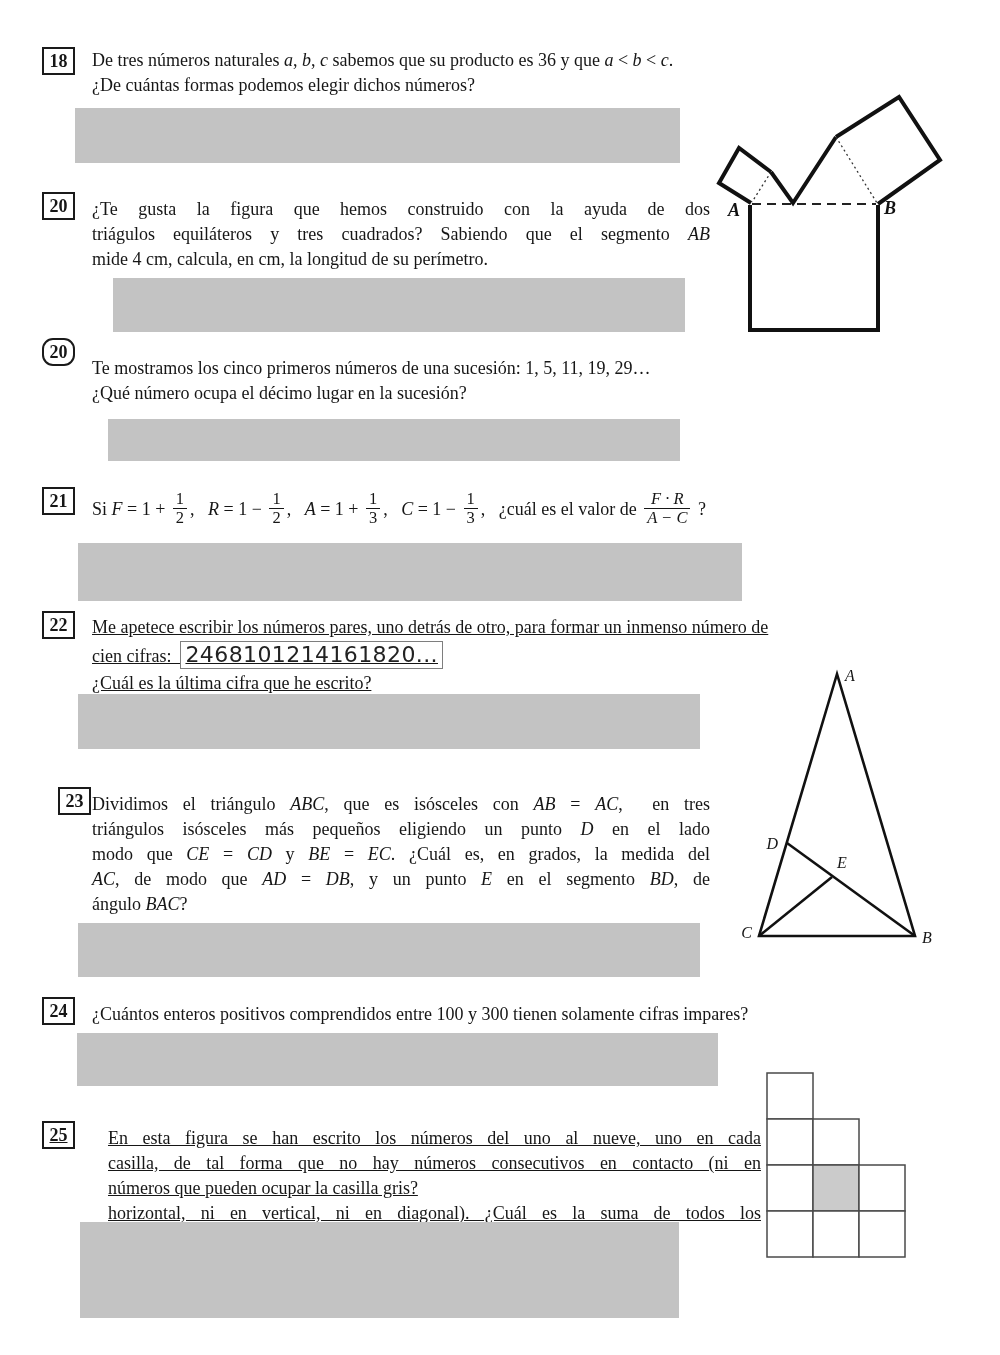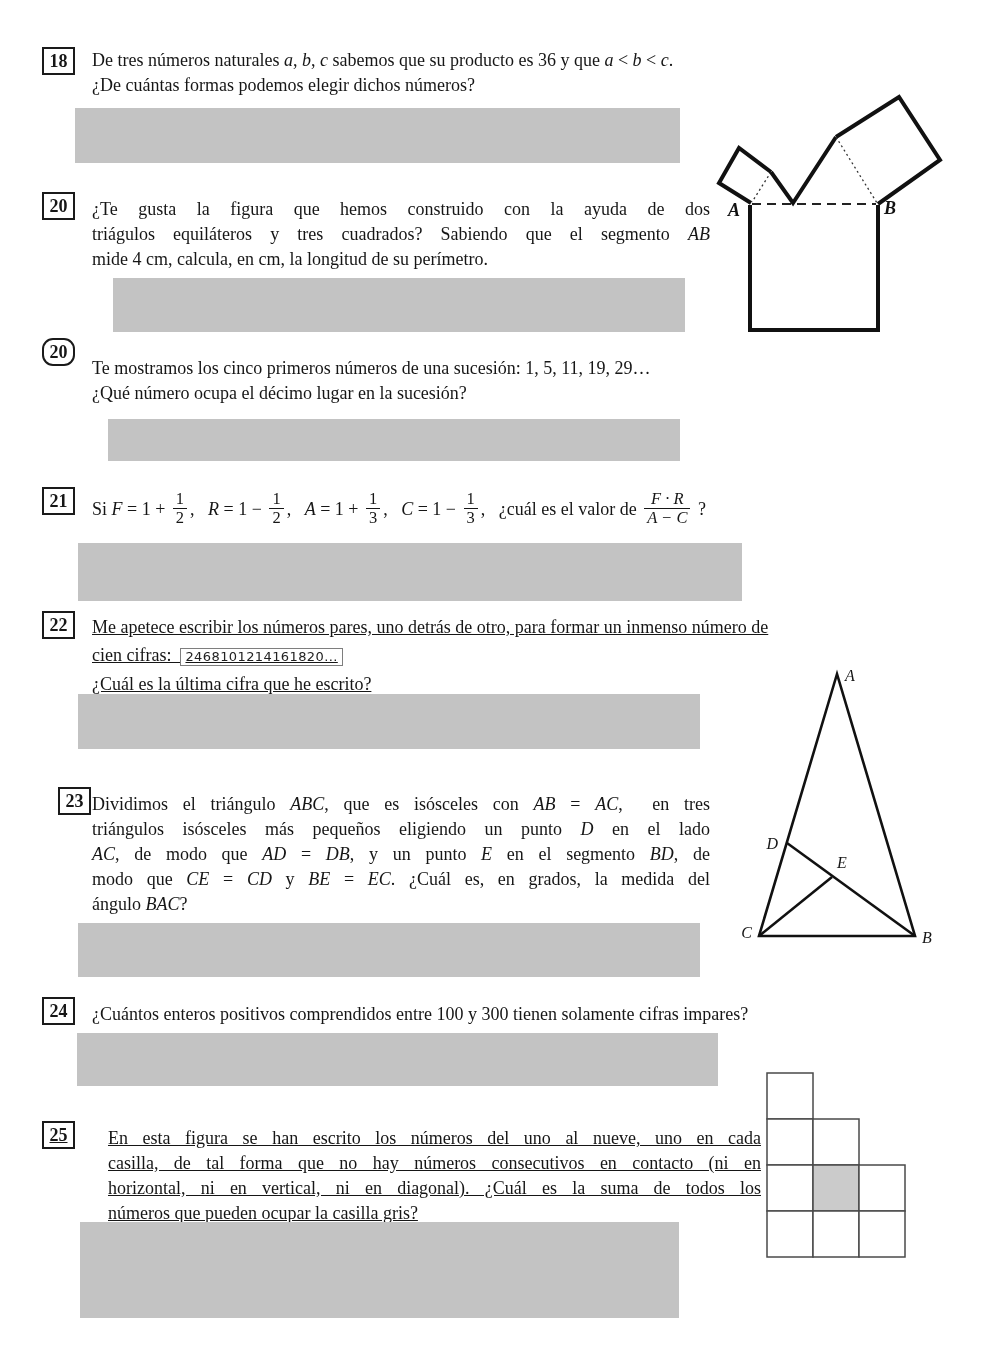--- a/index.html
+++ b/index.html
@@ -10,21 +10,21 @@
   .qnum{
     position:absolute;left:42px;width:29px;height:24px;border:2px solid #1a1a1a;
     display:flex;align-items:center;justify-content:center;
     font-weight:700;font-size:18px;background:#fff;
   }
   .qtext{position:absolute;font-size:18px;line-height:25px;}
   .line{min-height:25px;}
   .just{text-align:justify;text-align-last:justify;}
   .it{font-style:italic;}
   .numbox{
-    font-family:"DejaVu Sans",sans-serif;font-size:13px;letter-spacing:.4px;
+    font-family:"DejaVu Sans",sans-serif;font-size:22px;letter-spacing:.4px;
     border:1px solid #7e7e7e;padding:0 4px 1px 4px;color:#222;
   }
   .mathline{line-height:52px;min-height:52px;}
   .boxline{line-height:30px;min-height:30px;}
   .frac{
     display:inline-block;vertical-align:middle;text-align:center;
     font-size:16.5px;line-height:1.12;margin:0 3px;transform:translateY(-2px);
   }
   .frac .fn{display:block;padding:0 3px;}
   .frac .fd{display:block;border-top:1.4px solid #161616;padding:0 3px;}
@@ -105,22 +105,22 @@
   <text x="752" y="938" text-anchor="end" class="fig-label">C</text>
   <text x="922" y="943" class="fig-label">B</text>
 </svg>
 
 <div class="qnum" style="top:787px;margin-left:16px;">
   <span>23</span>
 </div>
 <div class="qtext" style="left:92px;top:792px;width:618px;">
   <div class="line just"><span>Dividimos el triángulo </span><span class="it">ABC</span><span>, que es isósceles con </span><span class="it">AB</span><span> = </span><span class="it">AC</span><span>,&nbsp; en tres</span></div>
   <div class="line just"><span>triángulos isósceles más pequeños eligiendo un punto </span><span class="it">D</span><span> en el lado</span></div>
+  <div class="line just"><span>modo que </span><span class="it">CE</span><span> = </span><span class="it">CD</span><span> y </span><span class="it">BE</span><span> = </span><span class="it">EC</span><span>. ¿Cuál es, en grados, la medida del</span></div>
   <div class="line just"><span class="it">AC</span><span>, de modo que </span><span class="it">AD</span><span> = </span><span class="it">DB</span><span>, y un punto </span><span class="it">E</span><span> en el segmento </span><span class="it">BD</span><span>, de</span></div>
-  <div class="line just"><span>modo que </span><span class="it">CE</span><span> = </span><span class="it">CD</span><span> y </span><span class="it">BE</span><span> = </span><span class="it">EC</span><span>. ¿Cuál es, en grados, la medida del</span></div>
   <div class="line"><span>ángulo </span><span class="it">BAC</span><span>?</span></div>
 </div>
 <div class="answer" style="left:78px;top:923px;width:622px;height:54px;"></div>
 
 <div class="qnum" style="top:997px;">
   <span>24</span>
 </div>
 <div class="qtext" style="left:92px;top:1002px;width:900px;">
   <div class="line"><span>¿Cuántos enteros positivos comprendidos entre 100 y 300 tienen solamente cifras impares?</span></div>
 </div>
@@ -139,16 +139,16 @@
     <rect x="859" y="1211" width="46" height="46"></rect>
   </g>
 </svg>
 
 <div class="qnum" style="top:1121px;text-decoration:underline;">
   <span>25</span>
 </div>
 <div class="qtext" style="left:108px;top:1126px;width:653px;text-decoration:underline;">
   <div class="line just"><span>En esta figura se han escrito los números del uno al nueve, uno en cada</span></div>
   <div class="line just"><span>casilla, de tal forma que no hay números consecutivos en contacto (ni en</span></div>
+  <div class="line"><span>números que pueden ocupar la casilla gris?</span></div>
   <div class="line just"><span>horizontal, ni en vertical, ni en diagonal). ¿Cuál es la suma de todos los</span></div>
-  <div class="line"><span>números que pueden ocupar la casilla gris?</span></div>
 </div>
 <div class="answer" style="left:80px;top:1222px;width:599px;height:96px;"></div>
 
 </body></html>

